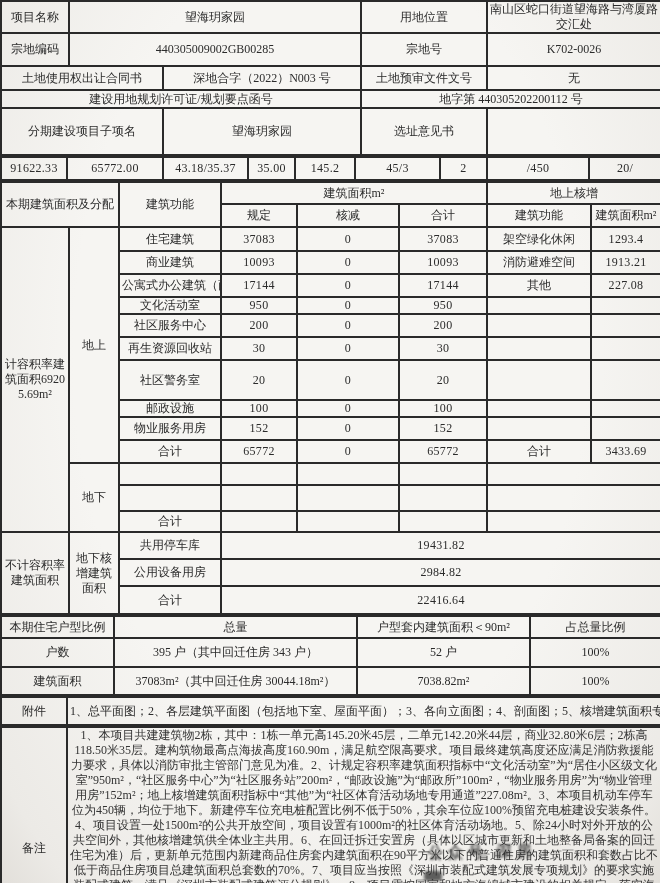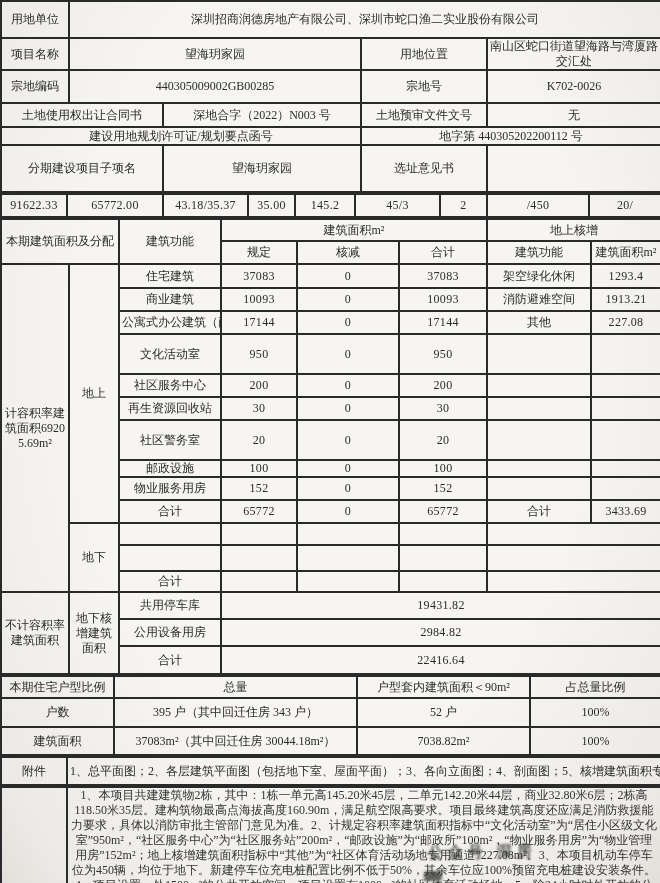--- a/index.html
+++ b/index.html
@@ -43,24 +43,20 @@
   <table class="t">
     <colgroup>
         <col style="width:68px">
         <col style="width:94px">
         <col style="width:198px">
         <col style="width:83px">
         <col style="width:43px">
         <col style="width:174px">
       </colgroup>
     <tbody>
-        <tr style="height:37px">
-      <td>用地单位</td>
-      <td colspan="5">深圳招商润德房地产有限公司、深圳市蛇口渔二实业股份有限公司</td>
-    </tr>
     <tr style="height:31px">
       <td>项目名称</td>
       <td colspan="2">望海玥家园</td>
       <td colspan="2">用地位置</td>
       <td class="fs11">南山区蛇口街道望海路与湾厦路交汇处</td>
     </tr>
     <tr style="height:33px">
       <td>宗地编码</td>
       <td colspan="2">440305009002GB00285</td>
       <td colspan="2">宗地号</td>
@@ -156,21 +152,21 @@
       <td class="num">1913.21</td>
     </tr>
     <tr style="height:23px">
       <td class="small-name">公寓式办公建筑（商务公寓）</td>
       <td class="num">17144</td>
       <td class="num">0</td>
       <td class="num">17144</td>
       <td class="fs11">其他</td>
       <td class="num">227.08</td>
     </tr>
-    <tr style="height:40px">
+    <tr style="height:17px">
       <td class="fs11">文化活动室</td>
       <td class="num">950</td>
       <td class="num">0</td>
       <td class="num">950</td>
       <td></td>
       <td></td>
     </tr>
     <tr style="height:23px">
       <td class="fs11">社区服务中心</td>
       <td class="num">200</td>

